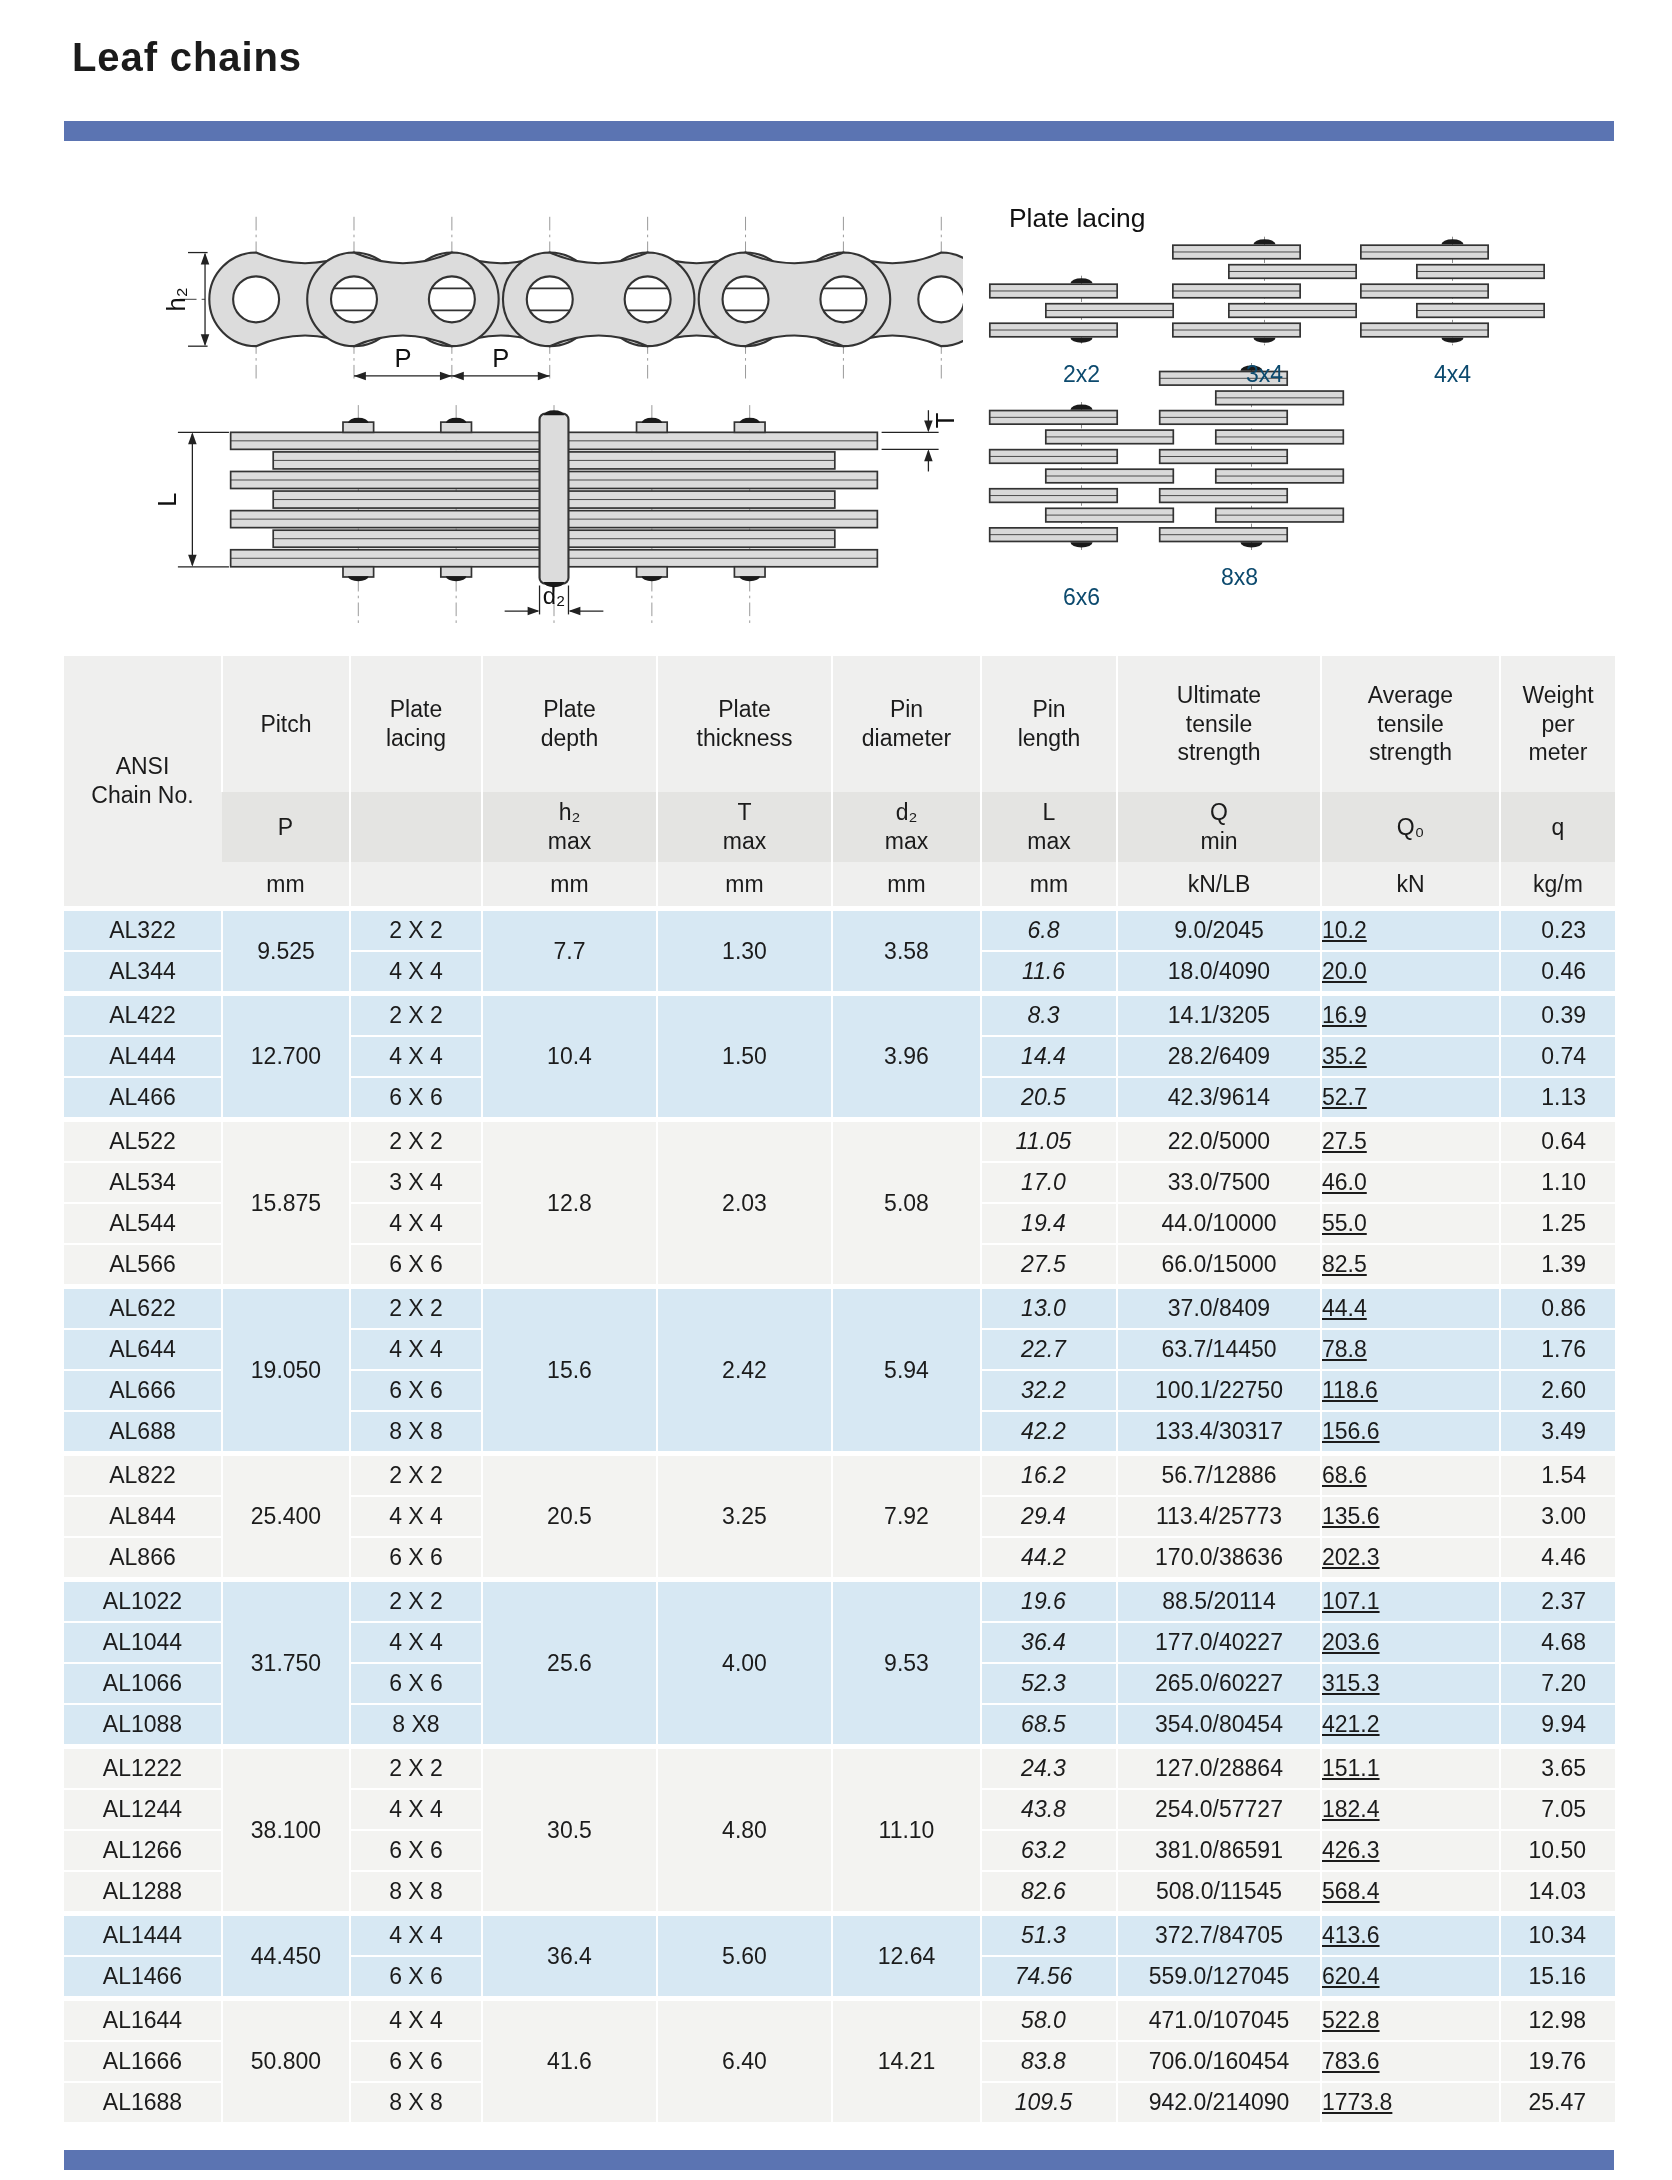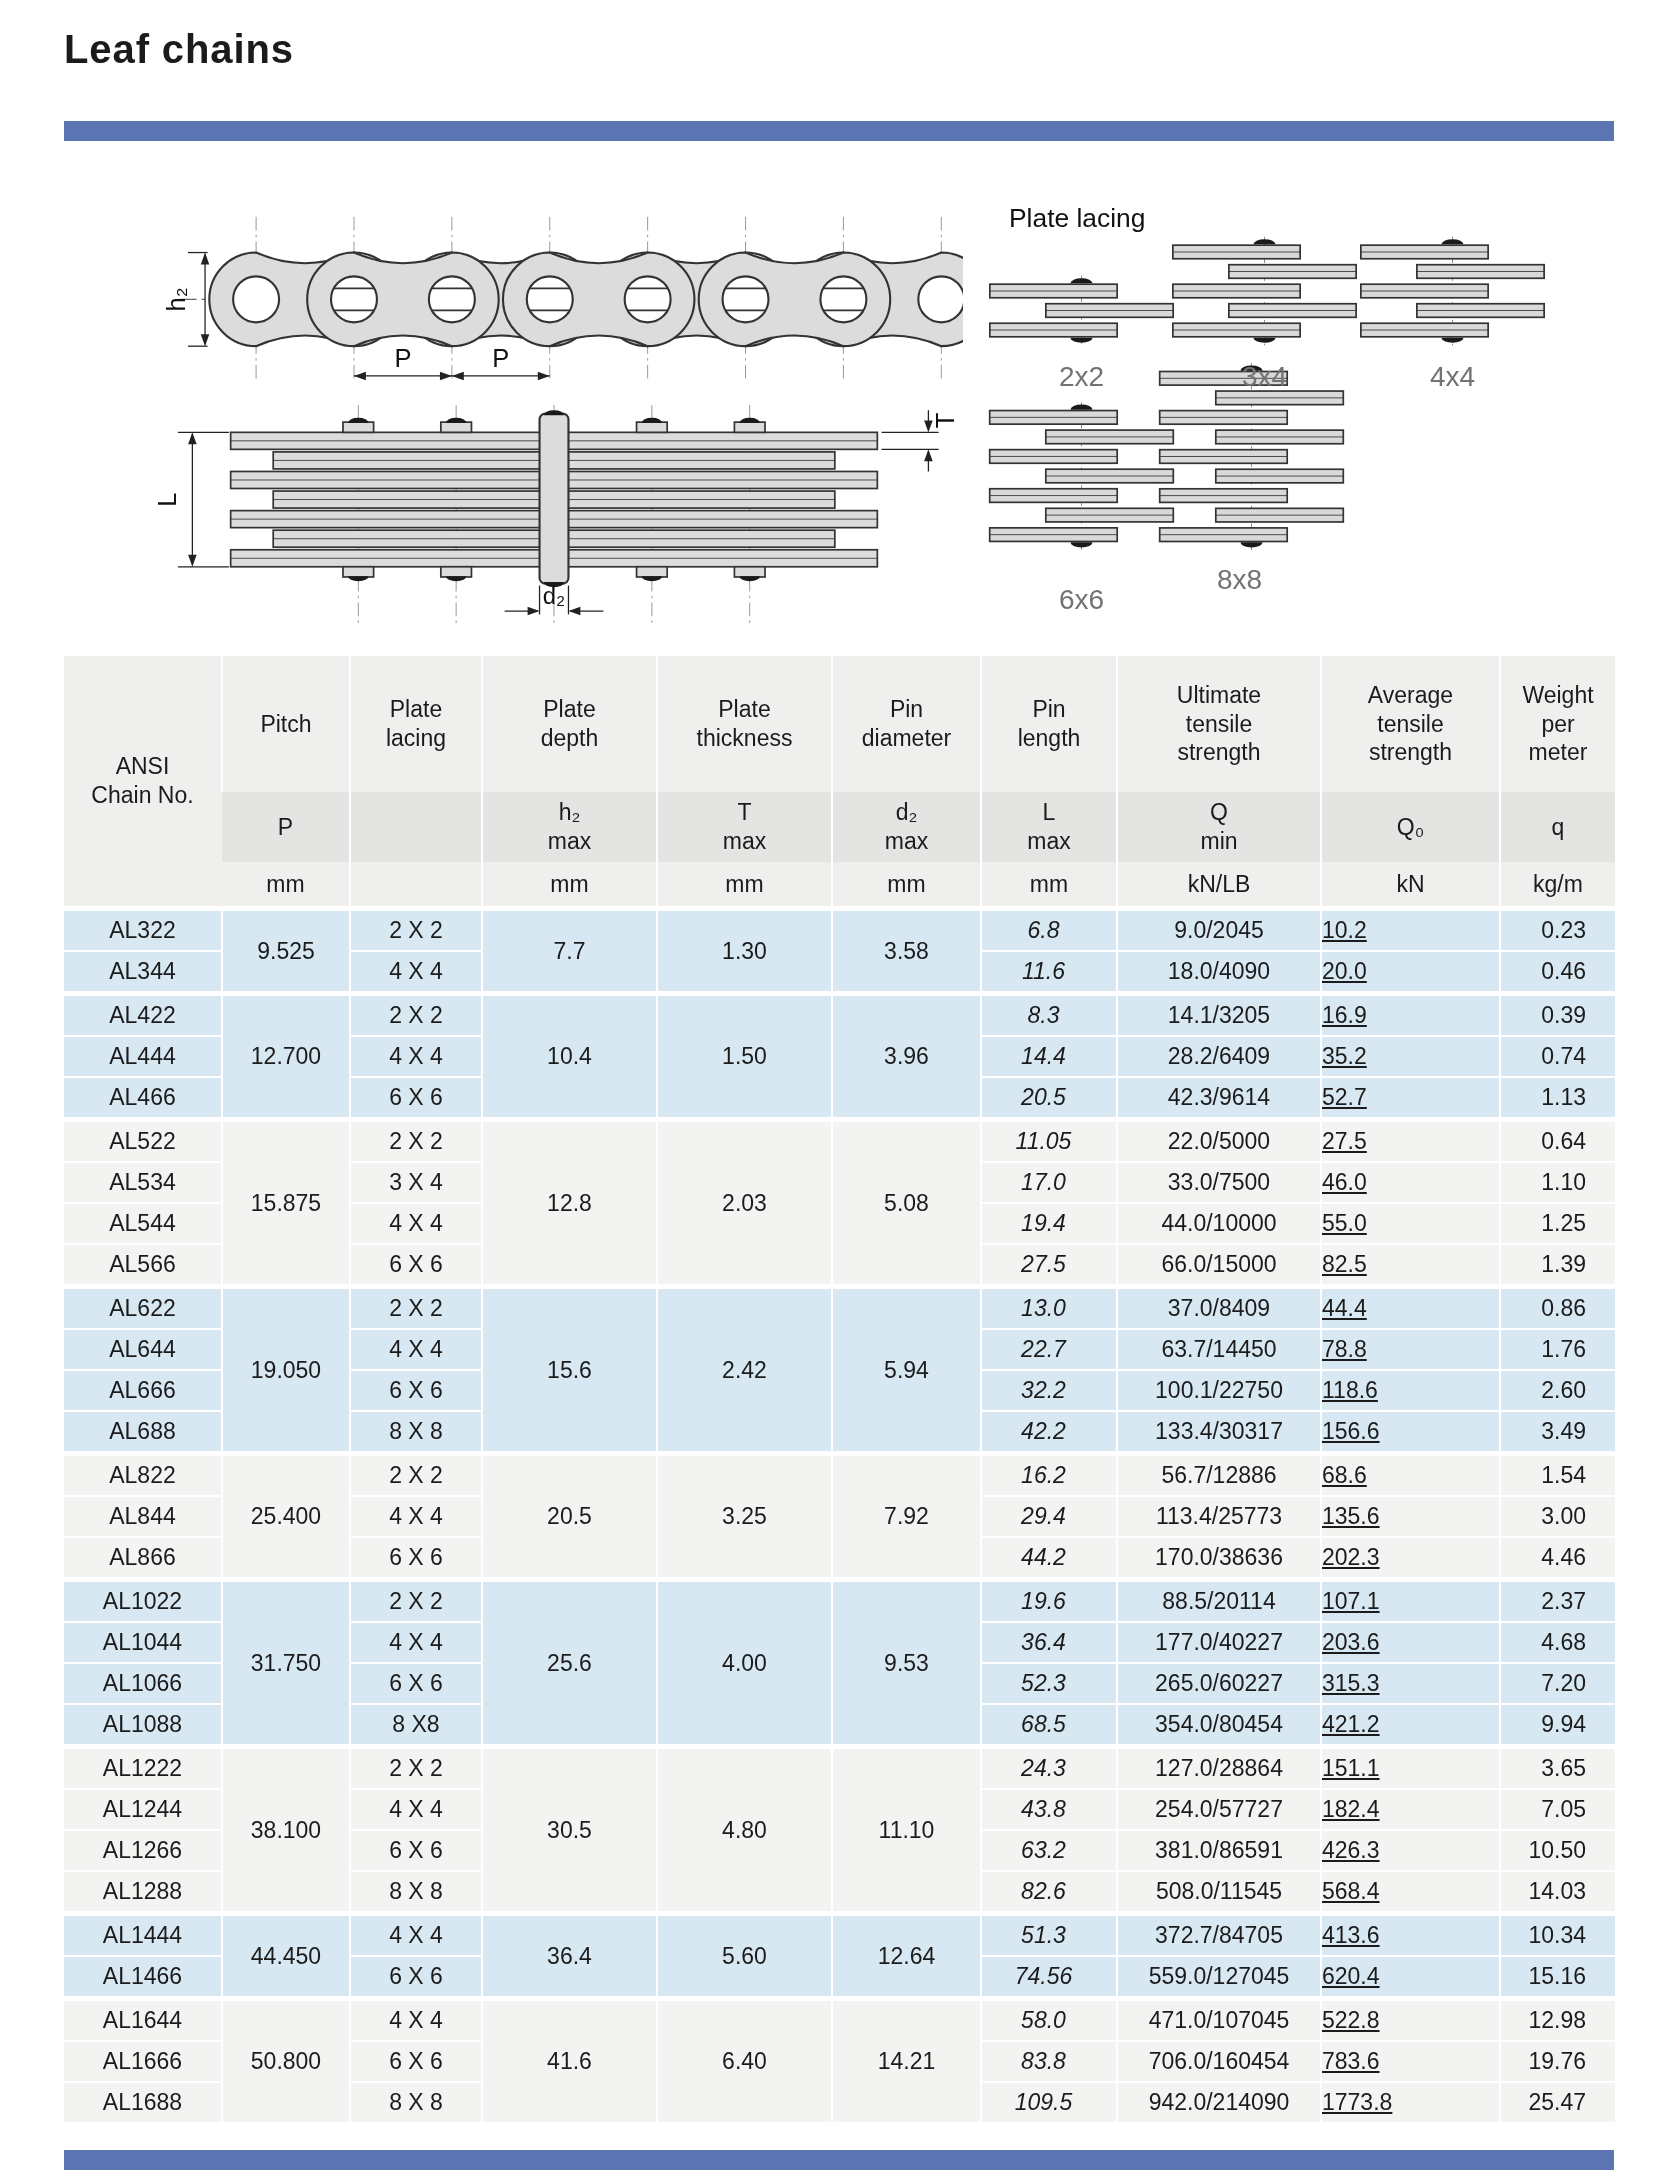--- a/index.html
+++ b/index.html
@@ -5,27 +5,27 @@
   :root{
     --accent:#5b74b2;
     --shaded:#d7e8f3;
     --plain:#f3f3f1;
     --header-bg:#efefee;
     --band-bg:#e4e4e2;
   }
   html,body{margin:0;padding:0;background:#fff;}
   body{font-family:"Liberation Sans","DejaVu Sans",sans-serif;color:#1b1b1b;}
   .page{position:relative;width:1672px;height:2181px;background:#fff;overflow:hidden;}
-  .page-title{position:absolute;left:64px;top:25.6px;margin:0;font-size:40px;font-weight:bold;letter-spacing:0.9px;line-height:1.15;}
+  .page-title{position:absolute;left:64px;top:25.6px;margin:8px;font-size:40px;font-weight:bold;letter-spacing:0.9px;line-height:1.15;}
   .accent-bar{position:absolute;left:64px;width:1550px;height:19.6px;background:var(--accent);}
   .accent-bar.top{top:121px;}
   .accent-bar.bottom{top:2150px;}
   .abs{position:absolute;}
   .plate-lacing-title{position:absolute;left:1009px;top:203px;font-size:26.4px;color:#111;}
-  .lace-label{position:absolute;width:187px;text-align:center;font-size:28px;color:#737373;}
+  .lace-label{position:absolute;width:187px;text-align:center;font-size:23px;color:#0c4a6e;}
   svg text{fill:#111;}
 
   .spec-table{position:absolute;left:64px;top:656px;width:1550px;border-collapse:collapse;table-layout:fixed;font-size:23px;}
   .spec-table th,.spec-table td{border-left:2.6px solid #fff;vertical-align:middle;padding:0;}
   .spec-table th:first-child,.spec-table td:first-child{border-left:none;}
   .spec-table thead th{background:var(--header-bg);font-weight:normal;white-space:pre-line;text-align:center;line-height:1.25;}
   .spec-table thead th.band{background:var(--band-bg);}
   .spec-table thead tr.r1 th{height:136px;}
   .spec-table thead tr.r2 th{height:70px;}
   .spec-table thead tr.r3 th{height:44px;}

